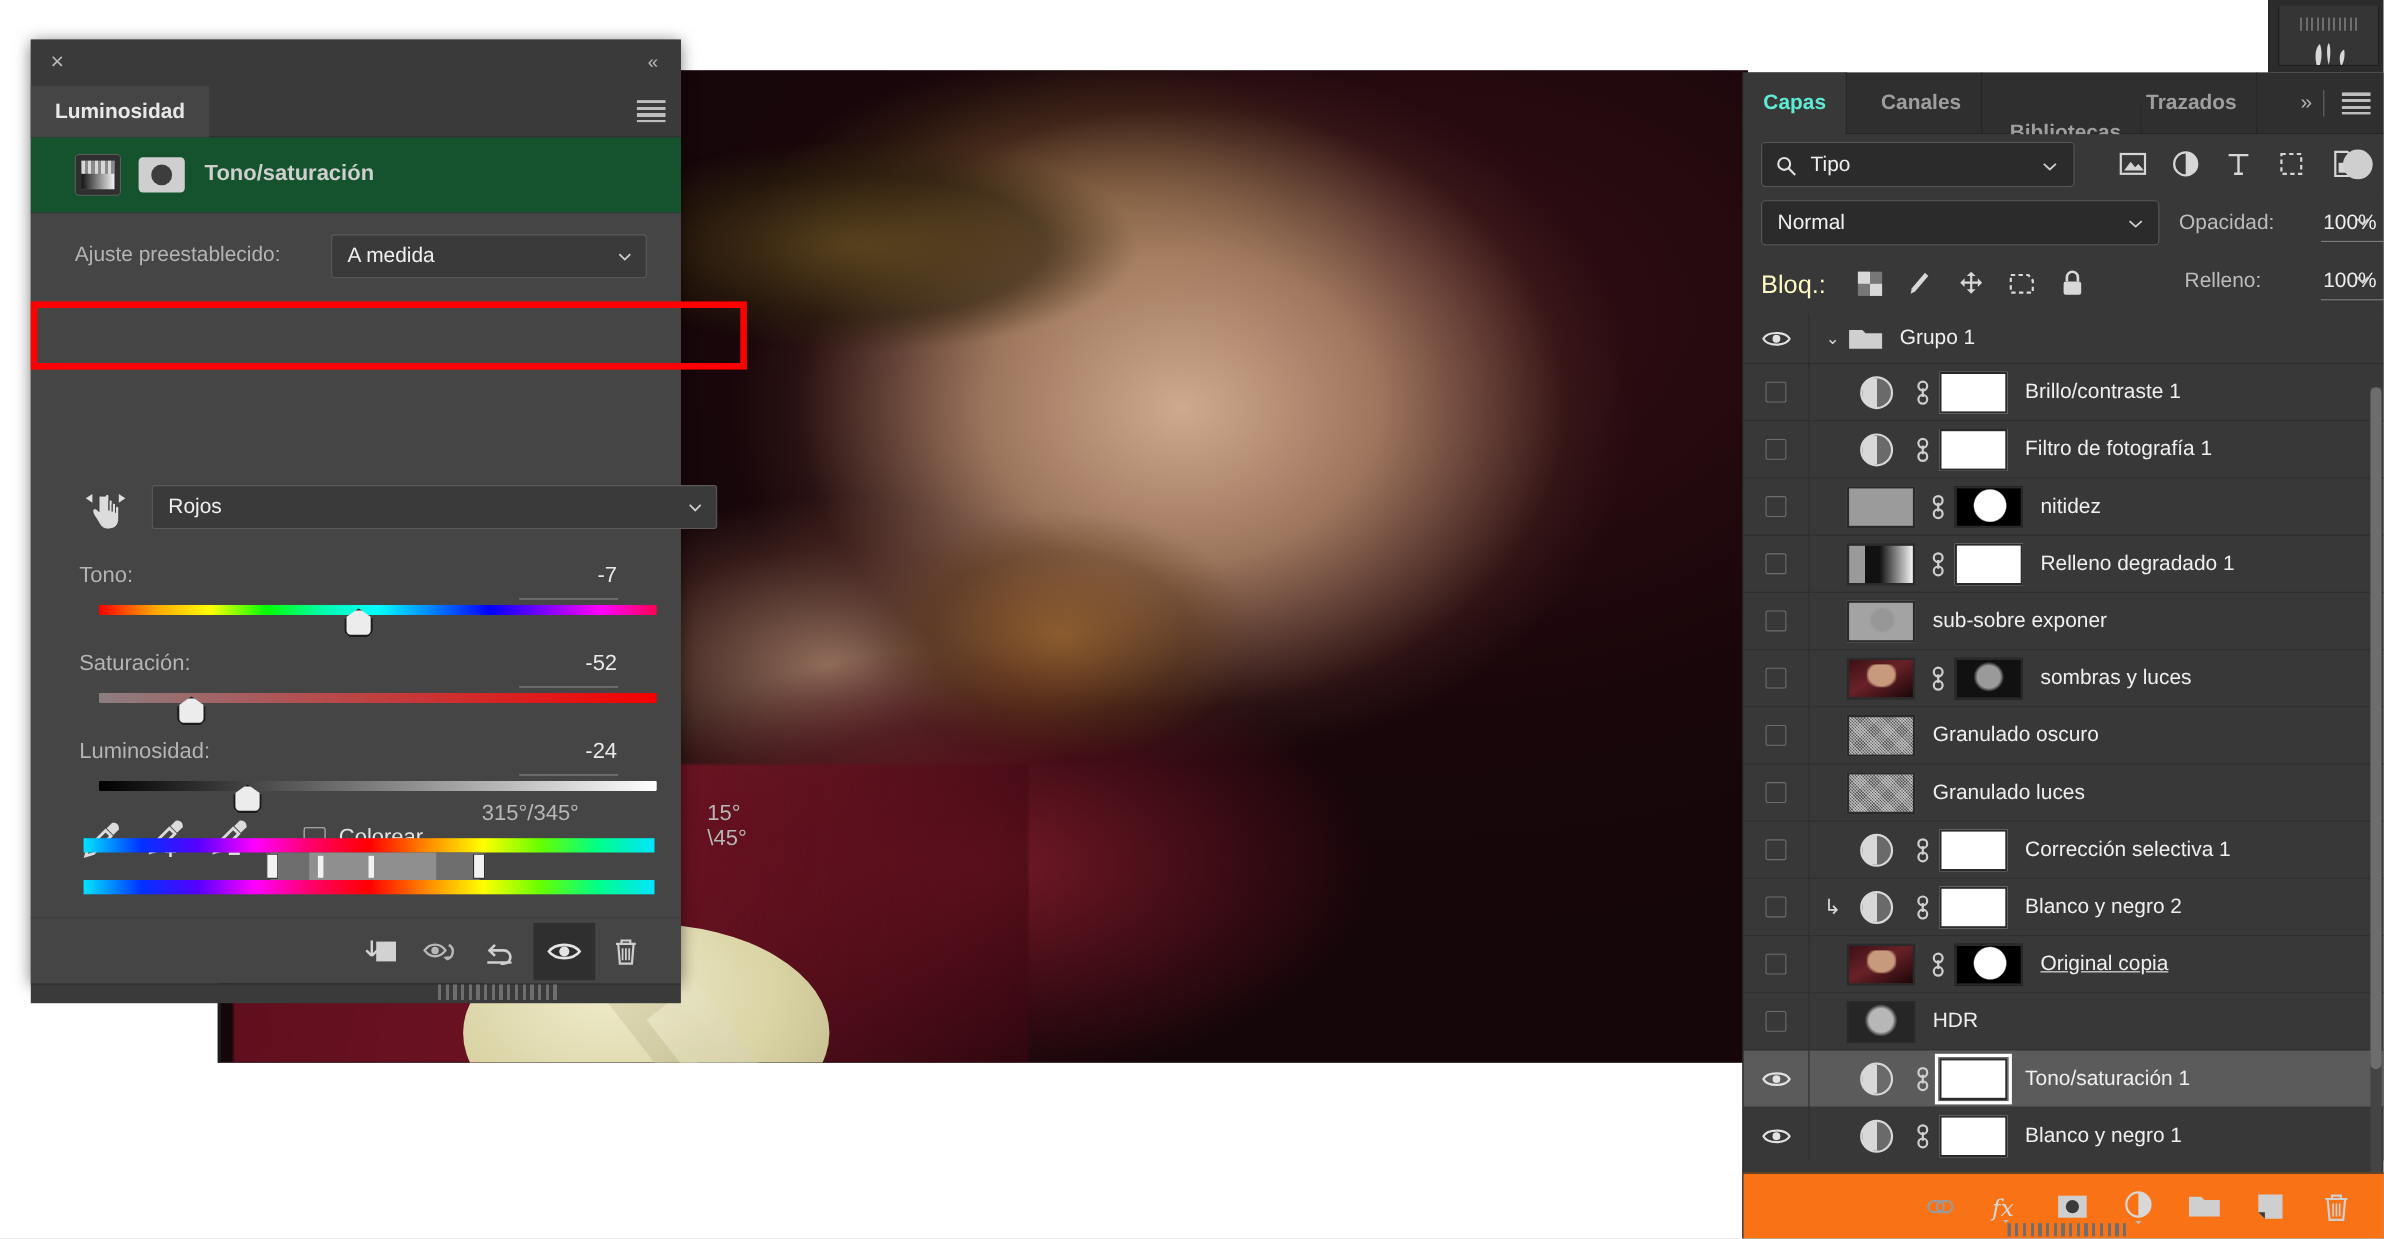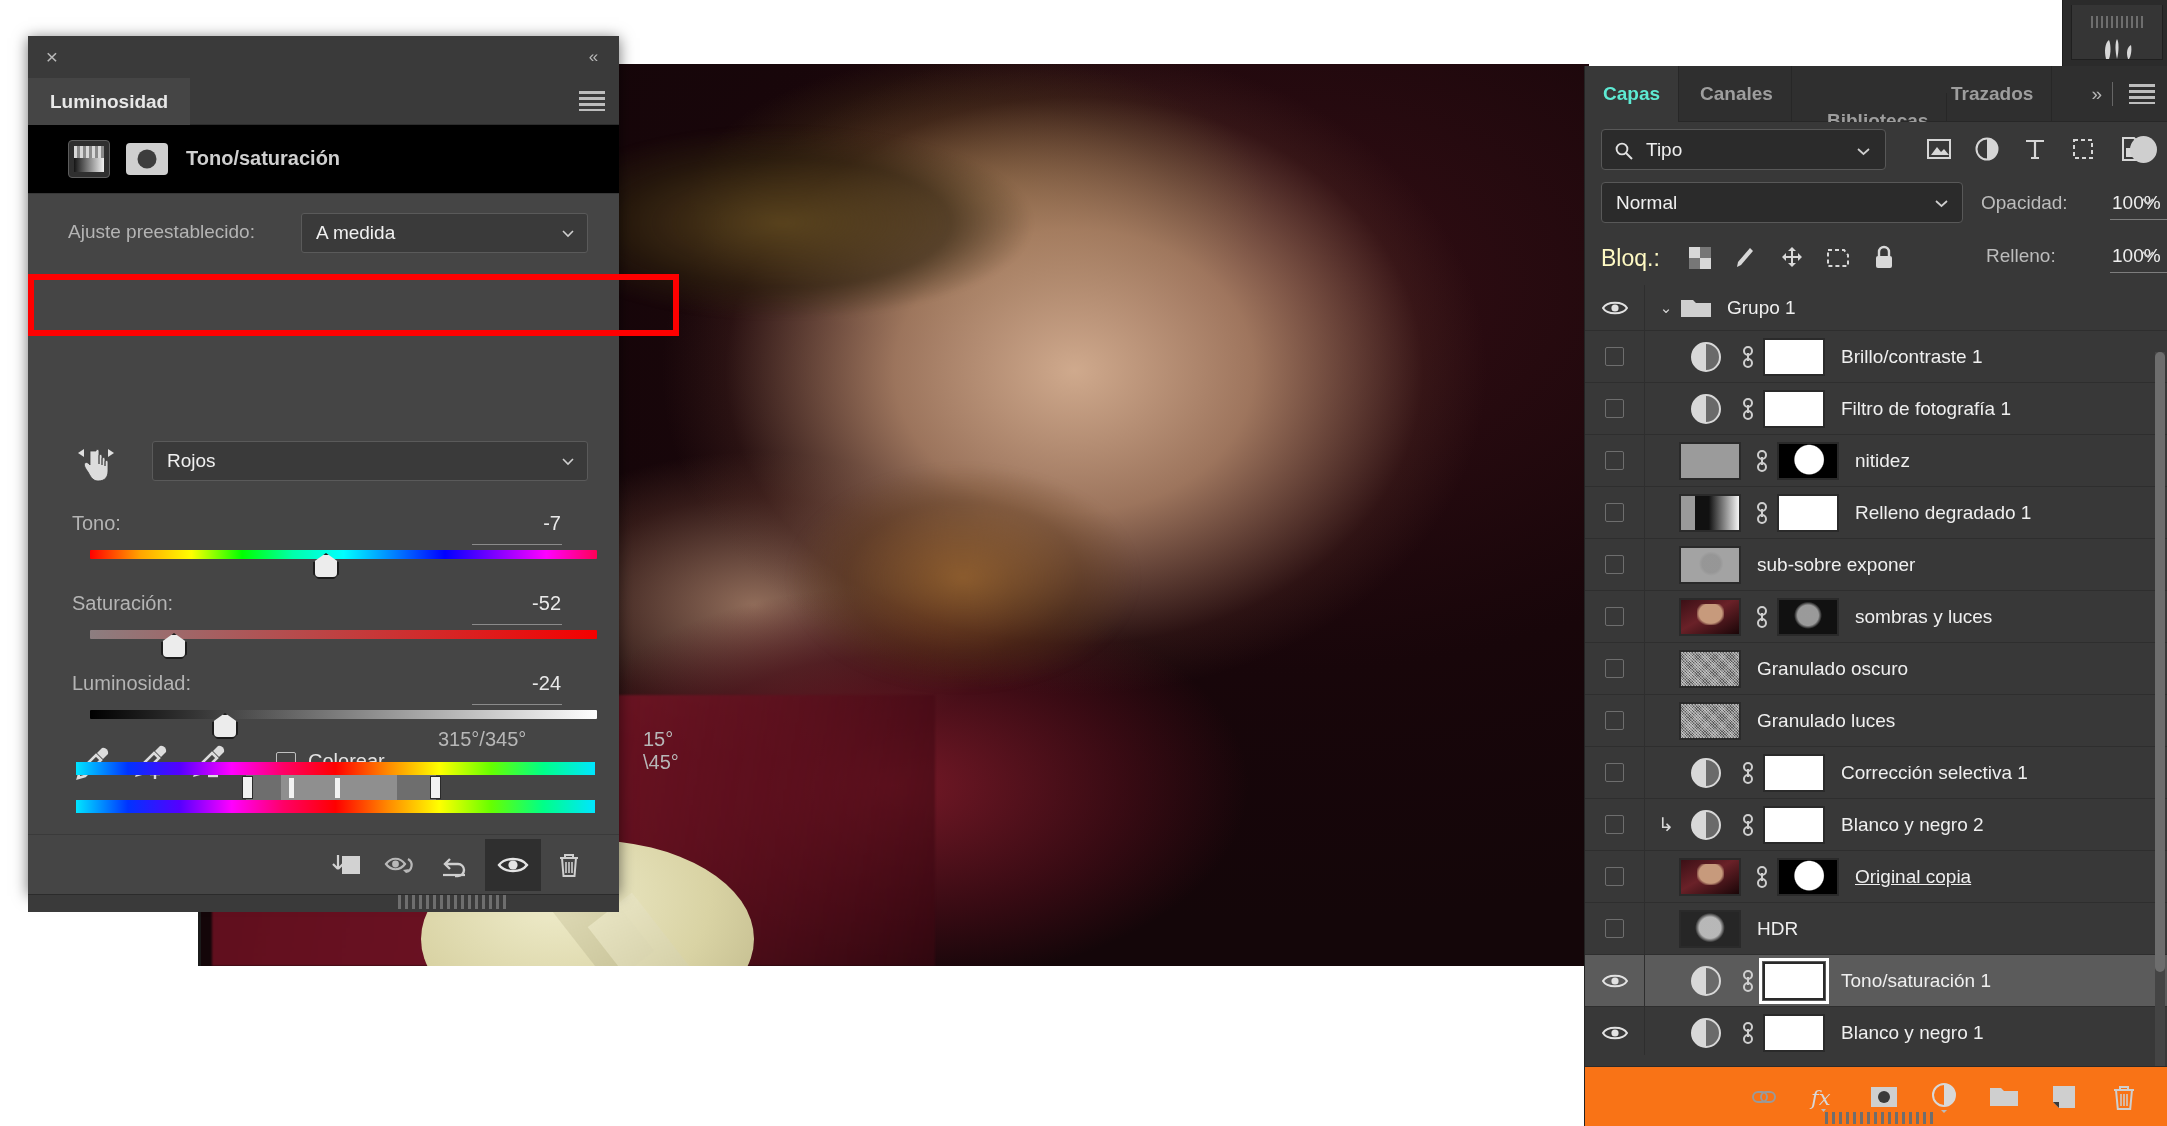--- a/index.html
+++ b/index.html
@@ -104,21 +104,21 @@
   .props-tabsrow{
     position:relative; height:47px; background:#3a3a3a; border-bottom:1px solid #2c2c2c;
   }
   .props-tab{
     position:absolute; left:0; top:0; height:47px; padding:0 22px;
     display:flex; align-items:center;
     background:#454545; color:#e8e8e8; font-size:19px; font-weight:bold; cursor:pointer;
   }
 
   .props-head{
-    position:relative; height:69px; background:#000000; border-bottom:1px solid #383838;
+    position:relative; height:69px; background:#14532d; border-bottom:1px solid #383838;
   }
   .adj-icon{
     position:absolute; left:40px; top:15px; width:42px; height:38px;
     background:#2f2f2f; border:1px solid #5d5d5d; border-radius:4px;
   }
   .adj-icon i{
     position:absolute; left:5px; top:5px; right:5px; bottom:5px; display:block;
     background:
       linear-gradient(to bottom, transparent 0 46%, #000 46% 100%),
       repeating-linear-gradient(to right,#d8d8d8 0 3px,#8a8a8a 3px 6px);
@@ -162,21 +162,21 @@
   .redbox{
     position:absolute; left:0px; top:238px; width:651px; height:62px;
     border:6px solid #fe0000; pointer-events:none; z-index:6;
   }
   .row-range{
     position:absolute; left:0; top:244px; width:591px; height:50px;
   }
   .hand-icon{
     position:absolute; left:48px; top:5px; width:40px; height:42px;
   }
-  .sel-range{ left:124px; top:3px; width:436px; height:40px; }
+  .sel-range{ left:110px; top:3px; width:514px; height:40px; }
 
   
   .sl-block{ position:absolute; left:0; width:591px; }
   .sl-label{ position:absolute; left:44px; top:0; color:#b4b4b4; font-size:20px; }
   .sl-value{
     position:absolute; right:58px; top:0; width:92px; text-align:right;
     color:#e9e9e9; font-size:20px;
   }
   .sl-valline{
     position:absolute; right:57px; top:32px; width:90px; height:1px; background:#8b8b8b;
@@ -565,21 +565,21 @@
 
     <div class="redbox"></div>
   </div>
 
   <div class="layers">
 
     <div class="ly-tabs">
       <div class="ly-tab active" style="left:0;">
           <span>Capas</span>
         </div>
-      <div class="ly-tab" style="left:97px;">
+      <div class="ly-tab" style="left:107px;">
           <span>Canales</span>
         </div>
       <div class="ly-tab" style="left:224px;margin-top:27px;">
           <span>Bibliotecas</span>
         </div>
       <div class="ly-tab" style="left:348px;">
           <span>Trazados</span>
         </div>
       <div class="ly-more">»</div>
       <div class="ly-divider"></div>

